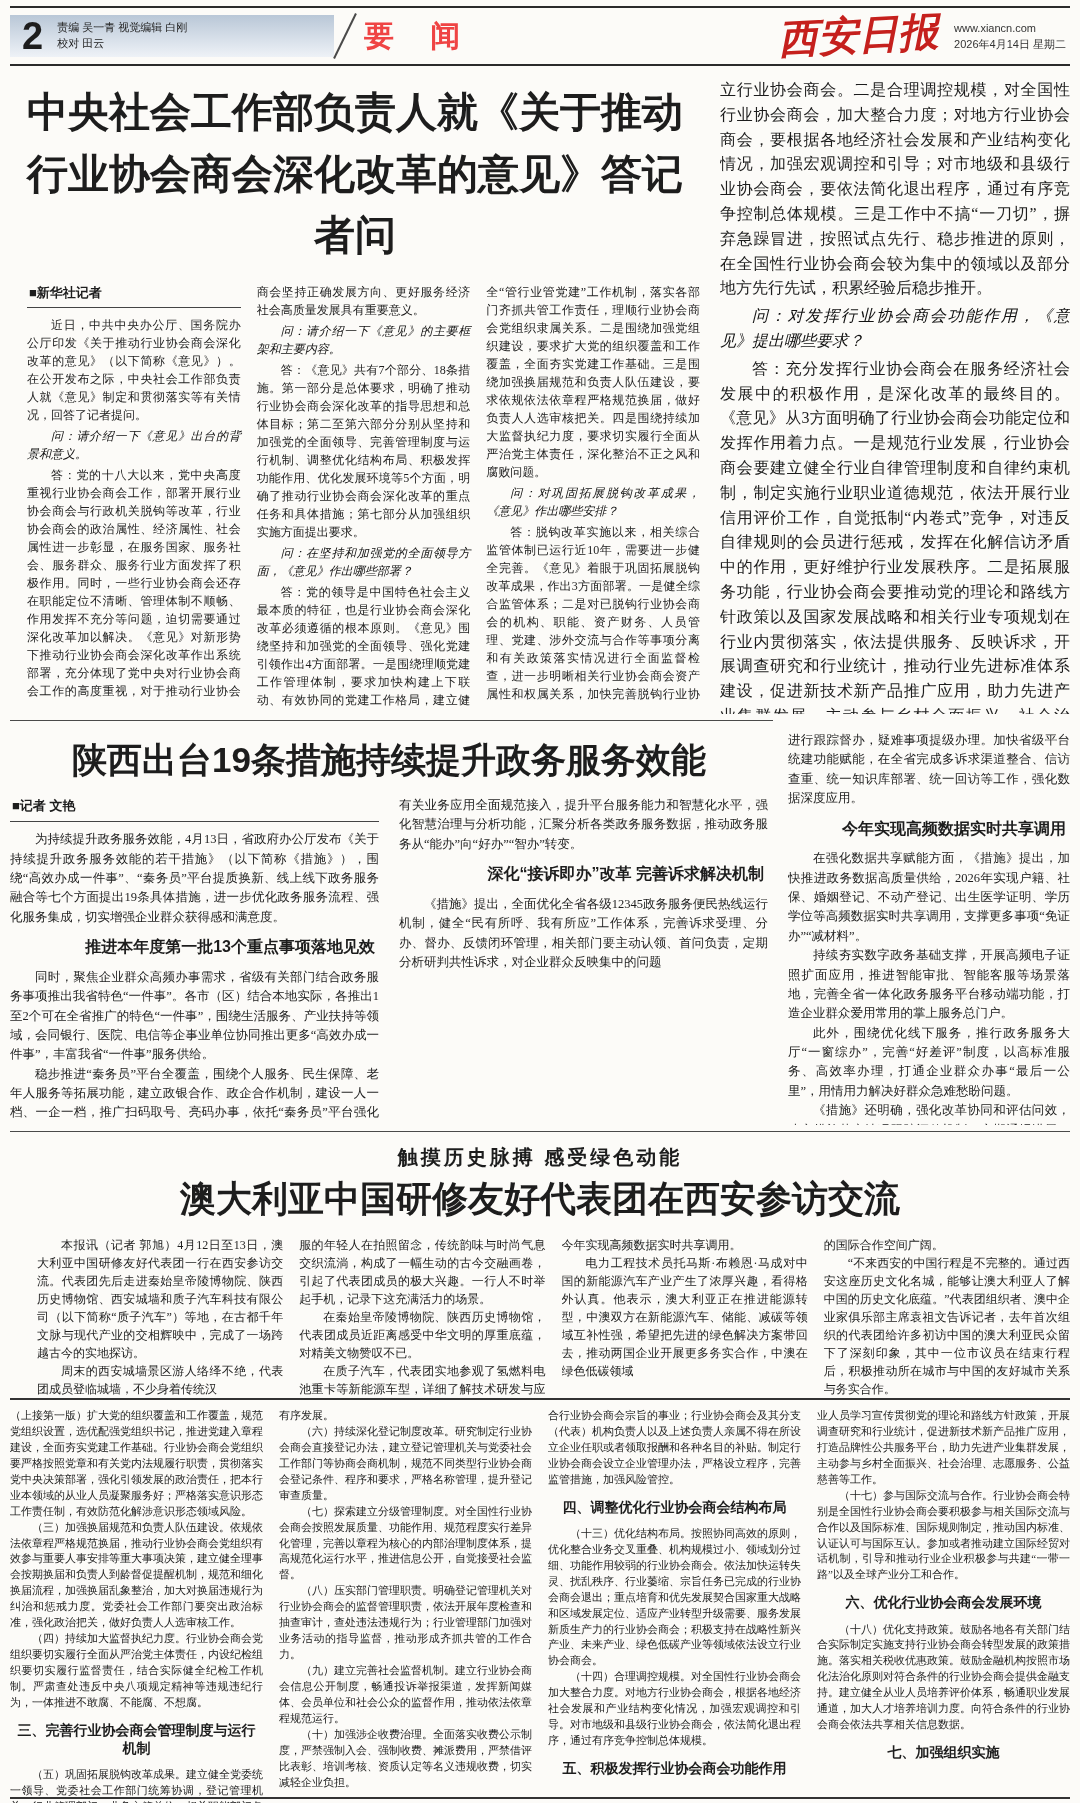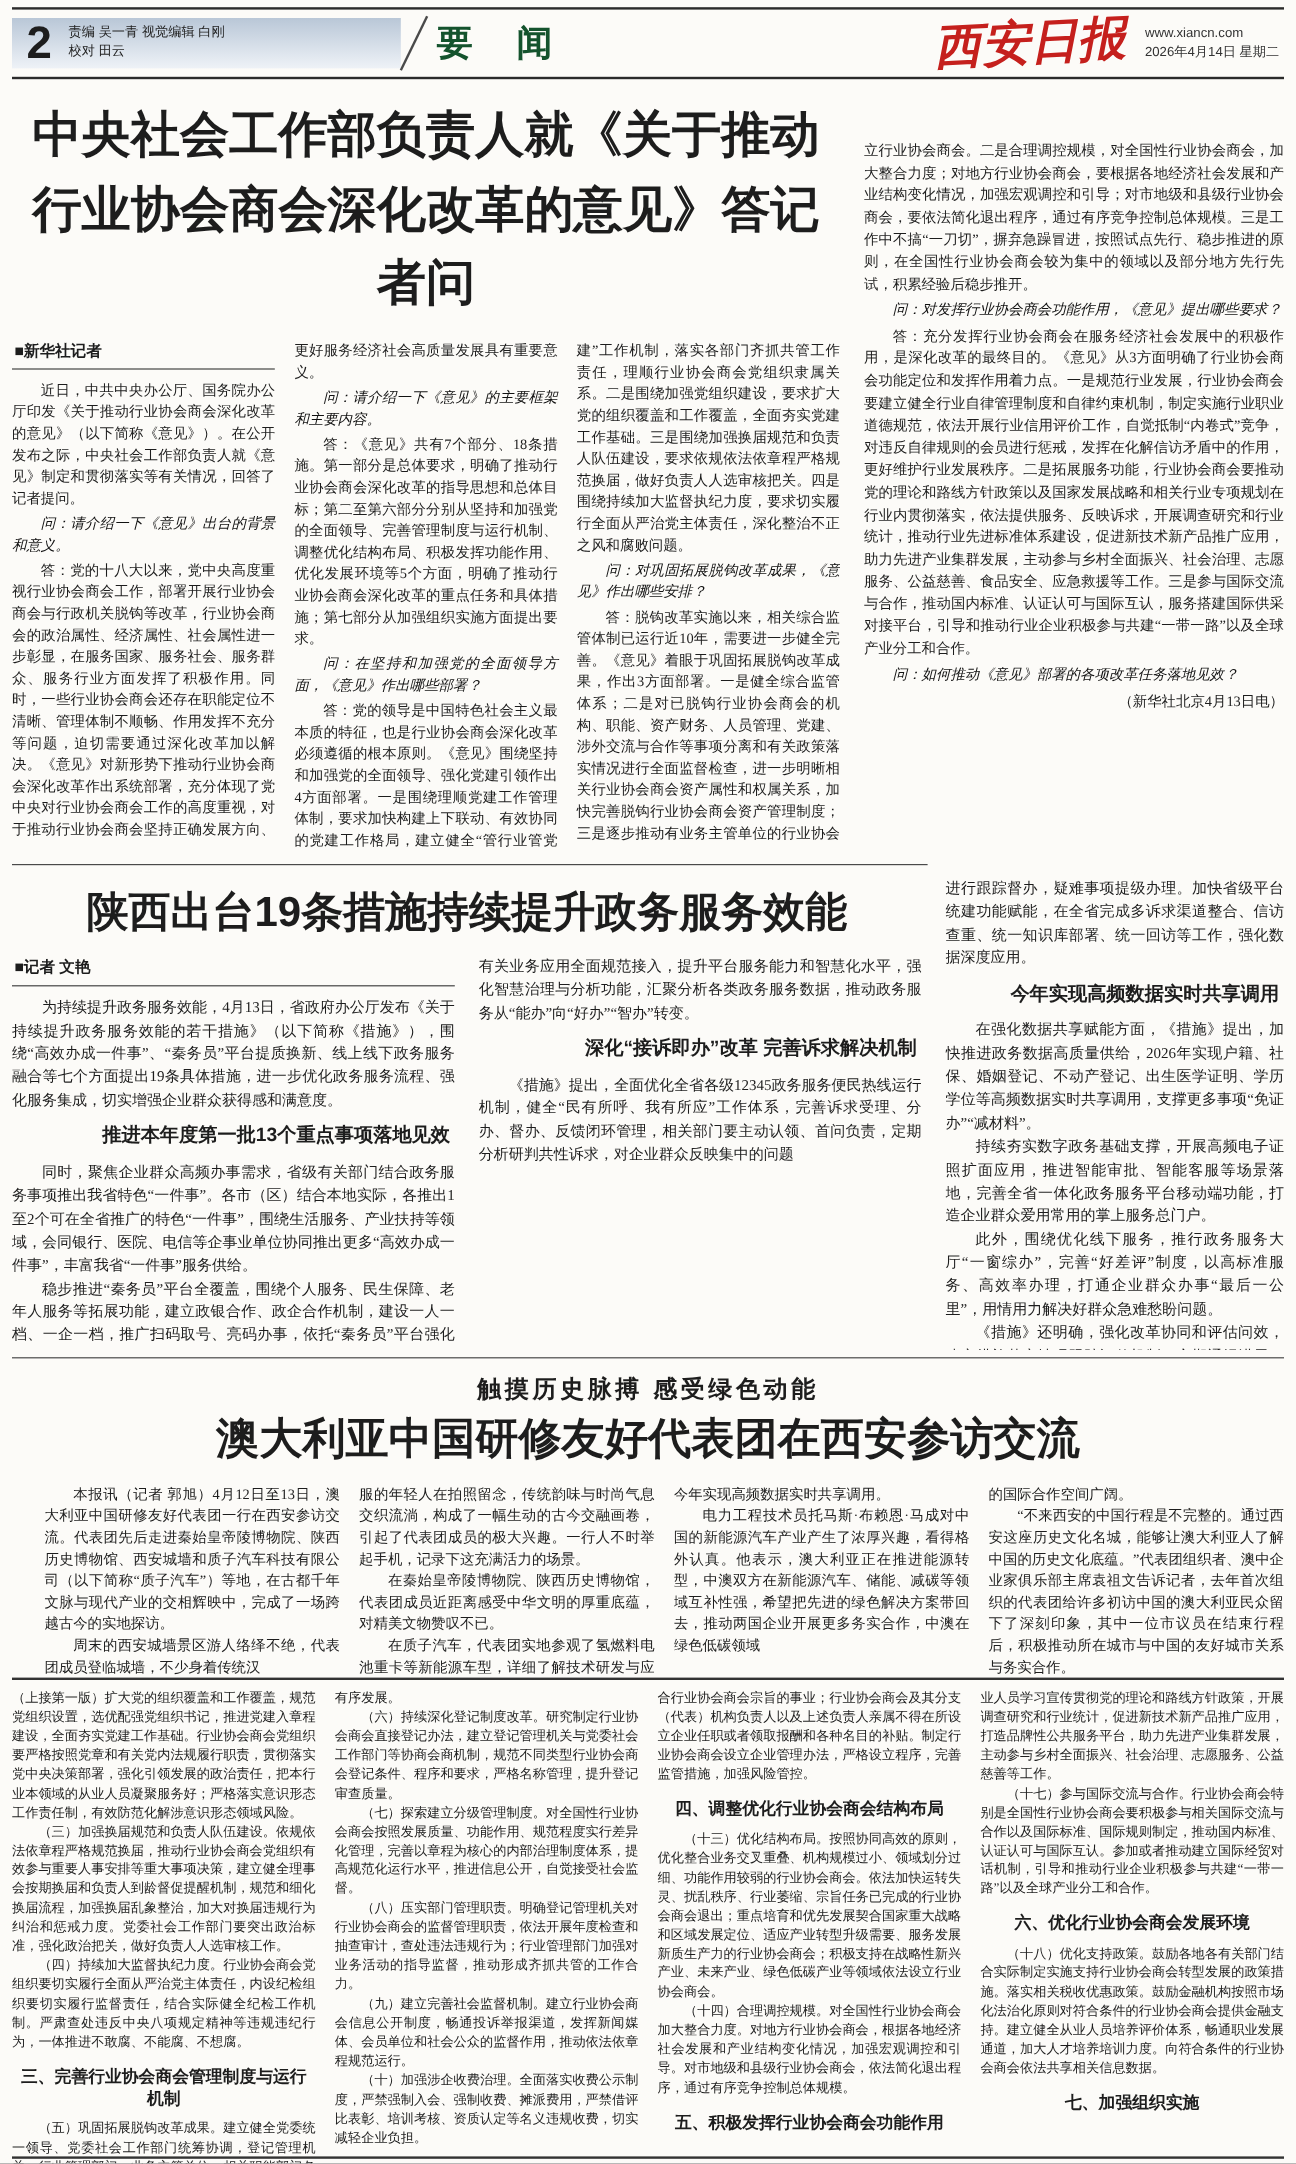--- a/index.html
+++ b/index.html
@@ -8,21 +8,21 @@
         font-family:"Liberation Serif","DejaVu Serif",serif;}
   
   .header{position:relative;display:flex;align-items:center;height:56px;
           border-top:2px solid #2b2b2b;border-bottom:2px solid #2b2b2b;
           font-family:"Liberation Sans","DejaVu Sans",sans-serif;}
   .pageno-box{width:300px;height:42px;background:linear-gradient(180deg,#b9c7d7,#eef2f7);
           display:flex;align-items:center;gap:14px;padding:0 12px;}
   .pageno{font-size:38px;font-weight:900;line-height:1;}
   .editors{font-size:11px;line-height:1.45;color:#222;}
   .diag{width:2px;height:50px;background:#4a4a4a;transform:rotate(26deg);margin:0 18px 0 10px;}
-  .section-title{font-size:30px;font-weight:900;letter-spacing:14px;color:#14532d;}
+  .section-title{font-size:30px;font-weight:900;letter-spacing:14px;color:#ef4444;}
   .mast{margin-left:auto;display:flex;align-items:center;gap:16px;padding-right:4px;}
   .logo{color:#c5201d;font-size:40px;font-weight:900;font-style:italic;
         font-family:"Liberation Serif","DejaVu Serif",serif;transform:rotate(-3deg);line-height:1;}
   .mastmeta{font-size:11px;color:#333;line-height:1.5;}
   
   .para{margin:0;text-indent:2em;}
   .para.cont{text-indent:0;}
   .para.q{font-style:italic;margin:3px 0;color:#111;}
   .para.sign{text-align:right;text-indent:0;margin-top:4px;}
   .byline{font-weight:bold;font-size:13px;border-bottom:1px solid #444;
@@ -33,22 +33,22 @@
   .sechead{font-family:"Liberation Sans","DejaVu Sans",sans-serif;font-size:14px;
           font-weight:bold;text-align:center;margin:10px 2px;text-indent:0;line-height:1.3;}
   .sep{border:none;border-top:1.5px solid #4a4a4a;margin:6px 0;}
   .sep.partial{width:72%;margin-left:0;}
   
   .a1{display:flex;gap:20px;height:642px;overflow:hidden;padding-top:6px;}
   .a1-main{flex:0 0 690px;display:flex;flex-direction:column;overflow:hidden;}
   .a1-head{margin:10px 0 16px 0;text-align:center;font-size:41px;line-height:1.5;
            font-weight:900;font-family:"Liberation Sans","DejaVu Sans",sans-serif;}
   .a1-cols{flex:1;column-count:3;column-gap:16px;column-fill:auto;overflow:hidden;
-           font-size:12px;line-height:1.5;text-align:justify;}
-  .a1-side{flex:1;overflow:hidden;font-size:12px;line-height:1.55;text-align:justify;padding-top:6px;margin-top:38px;}
+           font-size:12px;line-height:1.5;text-align:justify;margin-left:17px;}
+  .a1-side{flex:1;overflow:hidden;font-size:16px;line-height:1.55;text-align:justify;padding-top:6px;}
   
   .a2{display:flex;gap:20px;height:398px;overflow:hidden;}
   .a2-main{flex:0 0 758px;display:flex;flex-direction:column;overflow:hidden;}
   .a2-head{margin:10px 0 12px 0;text-align:center;font-size:35px;font-weight:900;
            font-family:"Liberation Sans","DejaVu Sans",sans-serif;}
   .a2-cols{flex:1;column-count:2;column-gap:20px;column-fill:auto;overflow:hidden;
            font-size:12.5px;line-height:1.55;text-align:justify;}
   .a2-side{flex:1;overflow:hidden;font-size:12.5px;line-height:1.55;text-align:justify;padding-top:4px;}
   
   .a3{height:252px;overflow:hidden;padding-top:6px;}

